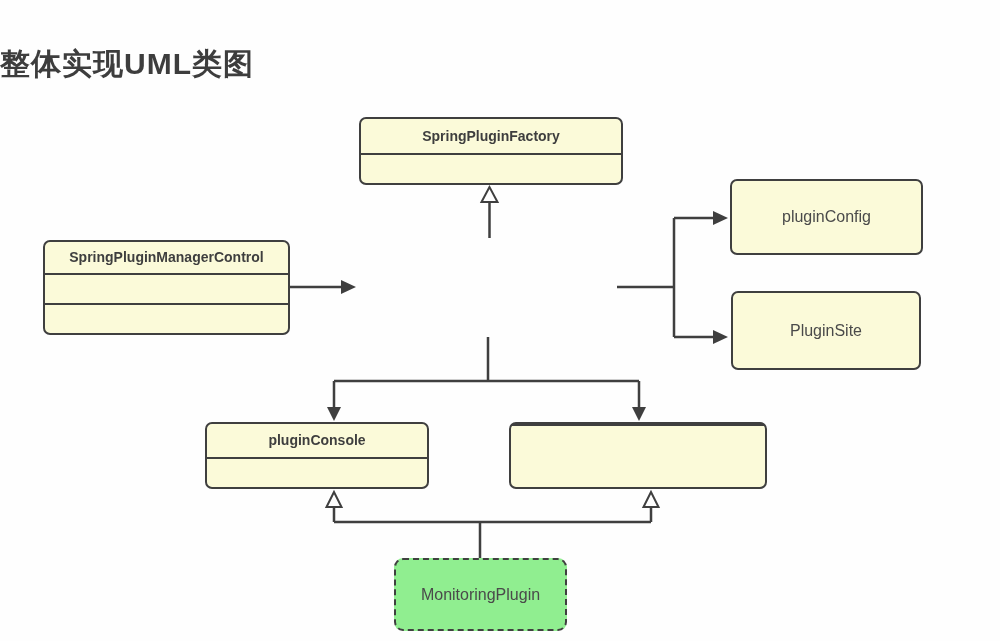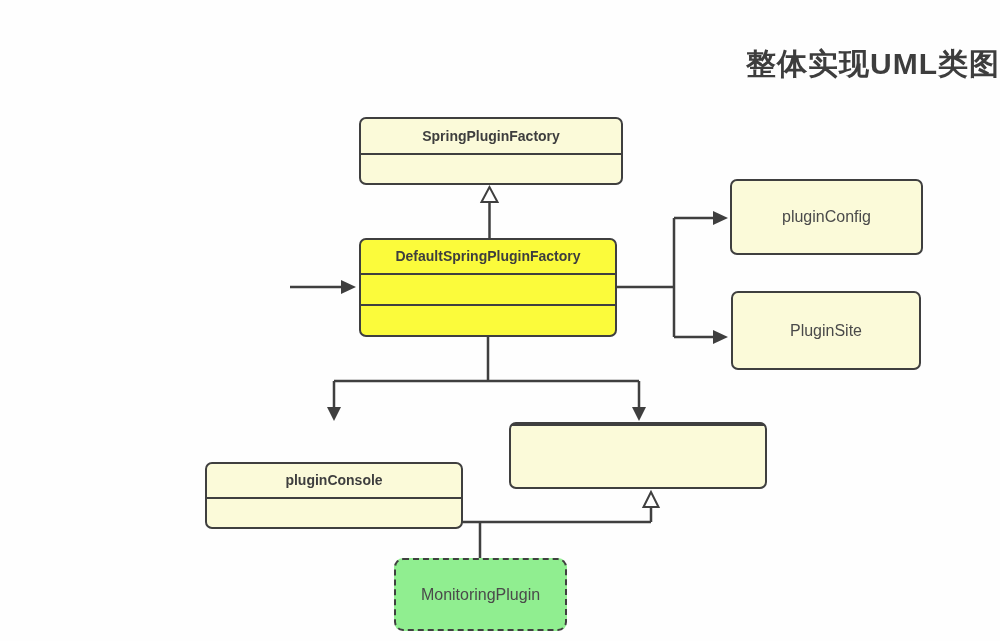--- a/index.html
+++ b/index.html
@@ -14,21 +14,21 @@
     background: var(--background, #fefefe);
     font-family: "Liberation Sans", "DejaVu Sans", sans-serif;
     overflow: hidden;
   }
   .diagram-title {
     position: absolute;
     top: 44px;
     left: 0;
     width: 100%;
     margin: 0;
-    text-align: right;
+    text-align: left;
     font-size: 30px;
     font-weight: 600;
     letter-spacing: 1px;
     color: var(--title-color, #3d3d3d);
   }
   .connector-layer {
     position: absolute;
     top: 0;
     left: 0;
     width: 1000px;
@@ -94,21 +94,21 @@
 
   
   .box-spring-plugin-factory        { left: 359px; top: 117px; width: 264px; height: 68px; }
   .box-spring-plugin-factory .uml-title { height: 34px; }
   .box-default-spring-plugin-factory{ left: 359px; top: 238px; width: 258px; height: 99px; }
   .box-default-spring-plugin-factory .uml-title { height: 33px; }
   .box-spring-plugin-manager-control{ left: 43px;  top: 240px; width: 247px; height: 95px; }
   .box-spring-plugin-manager-control .uml-title { height: 31px; }
   .box-plugin-config                { left: 730px; top: 179px; width: 193px; height: 76px; }
   .box-plugin-site                  { left: 731px; top: 291px; width: 190px; height: 79px; }
-  .box-plugin-console               { left: 205px; top: 422px; width: 258px; height: 67px; margin-top: 40px; }
+  .box-plugin-console               { left: 205px; top: 422px; width: 224px; height: 67px; }
   .box-plugin-console .uml-title    { height: 33px; }
   .box-advice                       { left: 509px; top: 422px; width: 258px; height: 67px; }
   .box-advice .uml-title            { height: 33px; }
   .box-monitoring-plugin            { left: 394px; top: 558px; width: 173px; height: 73px; border-radius: 9px; }
 </style>
 </head>
 <body>
 
 <div class="canvas">
 
@@ -137,26 +137,26 @@
     <path class="edge" d="M480,558 L480,522 M334,522 L651,522 M334,522 L334,507 M651,522 L651,507"></path>
     <polygon class="arrow-hollow" points="334,492 326.5,507 341.5,507"></polygon>
     <polygon class="arrow-hollow" points="651,492 643.5,507 658.5,507"></polygon>
   </svg>
 
   <div class="uml-box box-spring-plugin-factory">
     <div class="uml-title">SpringPluginFactory</div>
     <div class="uml-section"></div>
   </div>
 
-  <div class="uml-box highlight box-default-spring-plugin-factory">
-    <div class="uml-title">DefaultSpringPluginFactory</div>
+
+  <div class="uml-box box-spring-plugin-manager-control">
+    <div class="uml-title">SpringPluginManagerControl</div>
     <div class="uml-section"></div>
     <div class="uml-section"></div>
   </div>
-
 
   <div class="uml-box box-plugin-config">
     <div class="single-label">pluginConfig</div>
   </div>
 
   <div class="uml-box box-plugin-site">
     <div class="single-label">PluginSite</div>
   </div>
 
   <div class="uml-box box-plugin-console">

